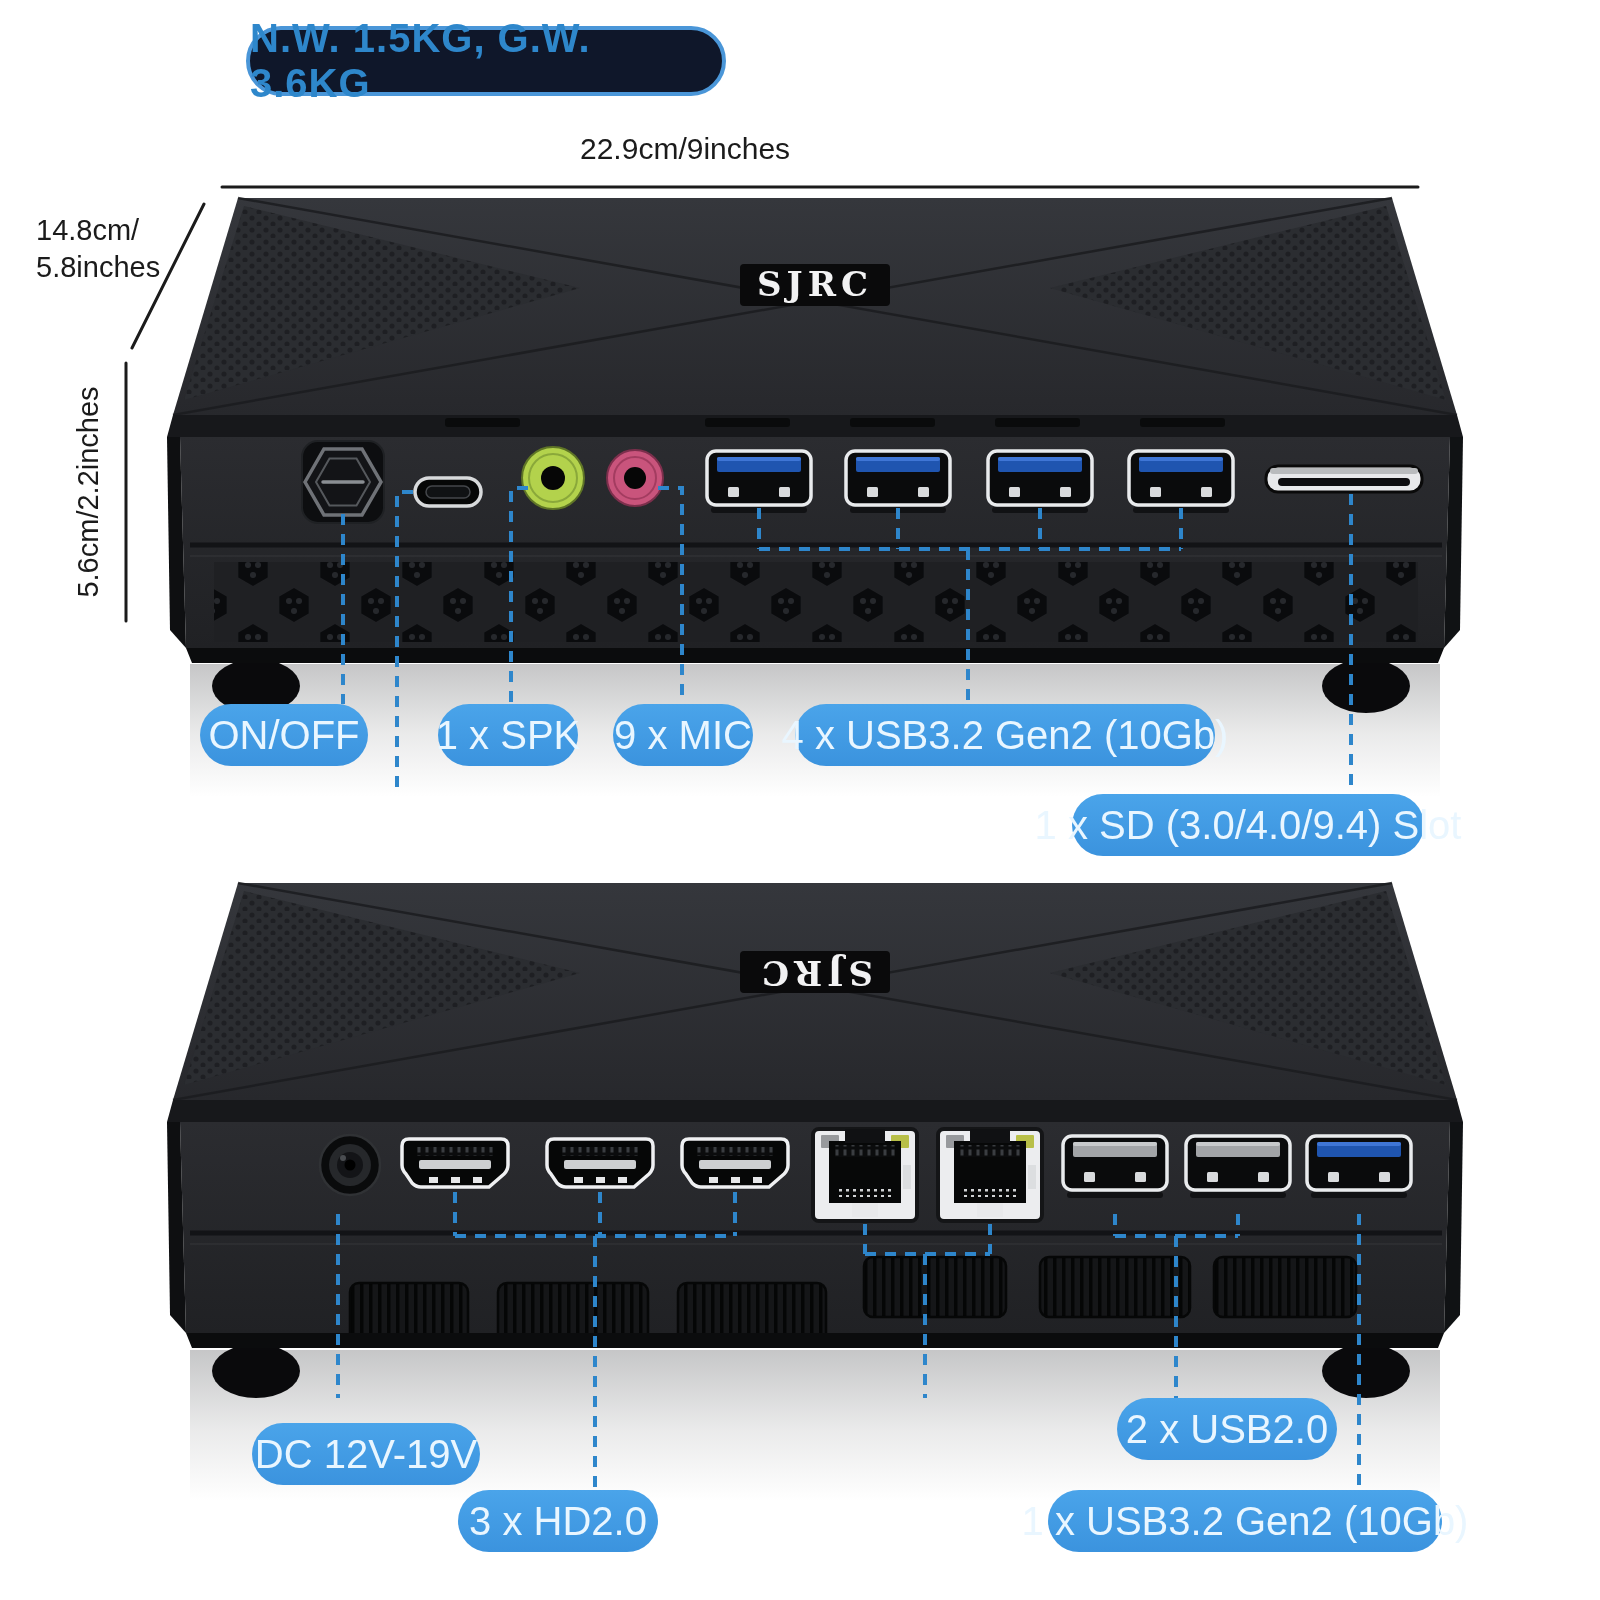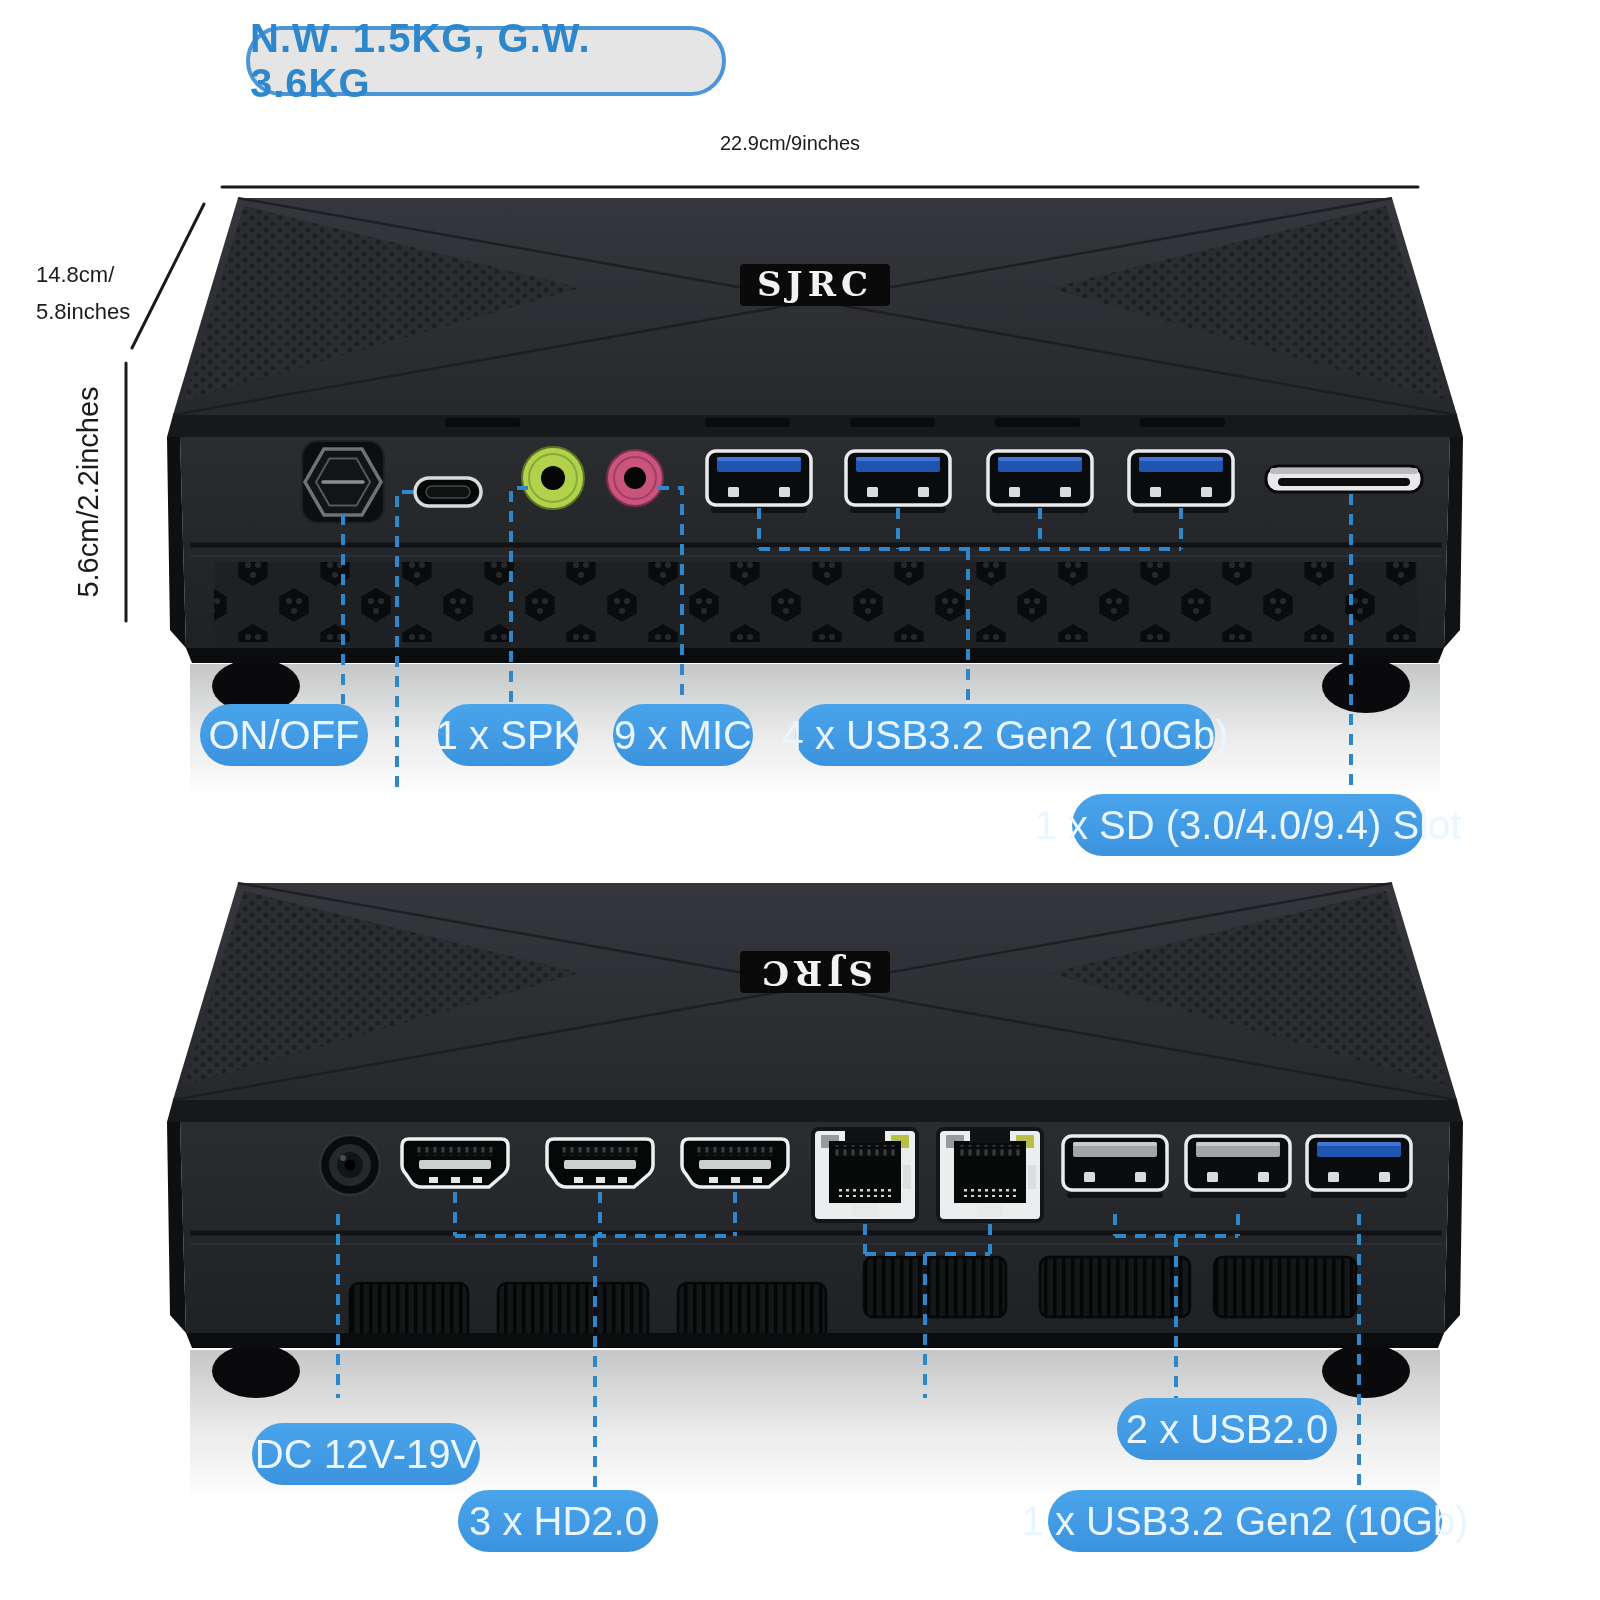--- a/index.html
+++ b/index.html
@@ -4,26 +4,26 @@
 <style>
   html,body{margin:0;padding:0;background:#ffffff;}
   .stage{position:relative;width:1600px;height:1600px;background:#ffffff;overflow:hidden;
          font-family:"Liberation Sans", sans-serif;}
   .stage svg{position:absolute;display:block;}
 
   
   .badge{position:absolute;left:246px;top:26px;width:472px;height:62px;
          border:4px solid #4a96d8;border-radius:36px;
          display:flex;align-items:center;justify-content:center;
-         font-size:40px;font-weight:bold;color:#2e87cb;letter-spacing:1px;background:#e5e5e5;}
+         font-size:40px;font-weight:bold;color:#2e87cb;letter-spacing:1px;background:#0f172a;}
 
   
   .dim{position:absolute;color:#1b1b1b;}
-  .dim-width{left:580px;top:132px;width:420px;text-align:center;font-size:20px;}
-  .dim-depth{left:36px;top:212px;font-size:22px;line-height:37px;margin-top:44px;}
+  .dim-width{left:580px;top:132px;width:420px;font-size:30px;}
+  .dim-depth{left:36px;top:212px;font-size:29px;line-height:37px;}
   .dim-height{left:88px;top:492px;transform:translate(-50%,-50%) rotate(-90deg);
               white-space:nowrap;font-size:29px;}
 
   
   .refl{position:absolute;}
   .refl-front{left:190px;top:664px;width:1250px;height:185px;
       background:linear-gradient(180deg,rgba(50,52,56,.28),rgba(50,52,56,.10) 38%,rgba(255,255,255,0) 72%);}
   .refl-back{left:190px;top:1350px;width:1250px;height:210px;
       background:linear-gradient(180deg,rgba(50,52,56,.28),rgba(50,52,56,.10) 38%,rgba(255,255,255,0) 72%);}
 

